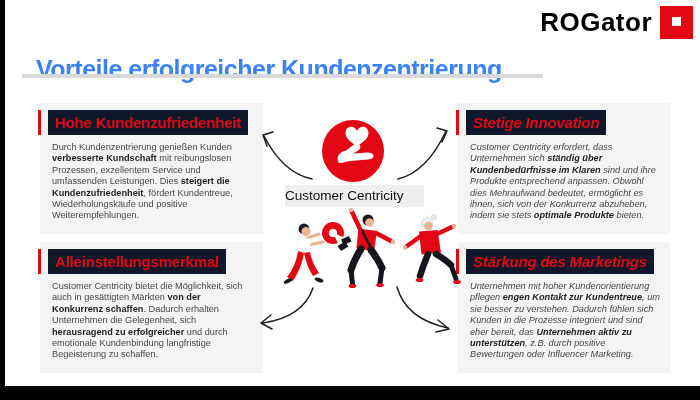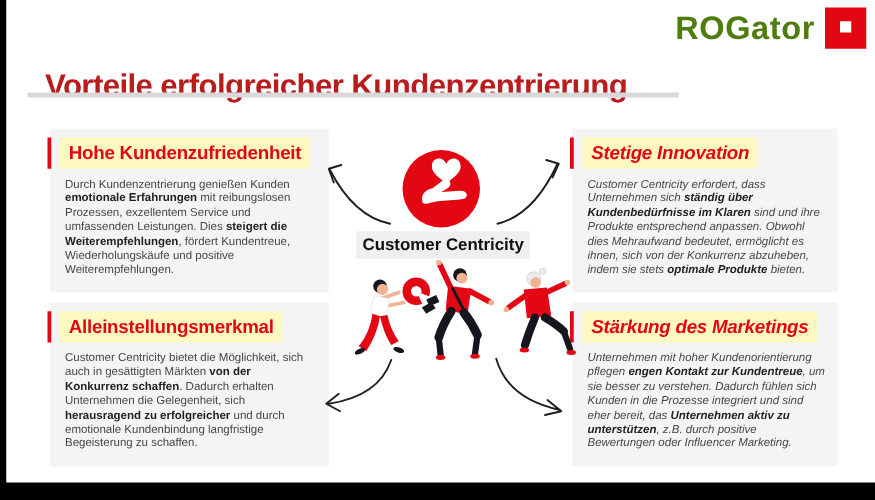--- a/index.html
+++ b/index.html
@@ -10,66 +10,66 @@
   }
   .slide{
     position:absolute;left:5px;top:0;width:695px;height:386px;
     background:#ffffff;
   }
   
   .logo{
     position:absolute;top:6px;right:7px;display:flex;align-items:center;gap:8px;
   }
   .logo-text{
-    font-size:26px;font-weight:bold;color:#4d7c0f;letter-spacing:.5px;
+    font-size:26px;font-weight:bold;color:#000000;letter-spacing:.5px;
   }
   .logo-mark{
     width:33px;height:33px;background:var(--brand-red);position:relative;
   }
   .logo-mark .dot{
     position:absolute;left:12px;top:11px;width:9px;height:9px;background:#fff;
   }
   .page-title{
     position:absolute;left:31px;top:38px;
-    font-size:25px;font-weight:bold;color:#b91c1c;letter-spacing:-.5px;white-space:nowrap;
+    font-size:25px;font-weight:bold;color:#3b82f6;letter-spacing:-.5px;white-space:nowrap;
   }
   .title-underline{
     position:absolute;left:17px;top:74px;width:521px;height:4px;
     background:var(--underline);
   }
   
   .card{
     position:absolute;background:var(--box-bg);padding-top:7px;
   }
   .card.tl{left:35px;top:103px;width:223px;}
   .card.tr{left:453px;top:103px;width:212px;font-style:italic;}
   .card.bl{left:35px;top:242px;width:223px;}
   .card.br{left:453px;top:242px;width:212px;font-style:italic;}
   .accent{
     position:absolute;left:-2px;top:7px;width:3px;height:25px;background:var(--brand-red);
   }
   .card h2{
-    margin:0 0 0 8px;display:inline-block;background:#fef9c3;
+    margin:0 0 0 8px;display:inline-block;background:#0f172a;
     color:var(--brand-red);font-size:15px;font-weight:bold;
     padding:4px 7px;letter-spacing:-.2px;white-space:nowrap;
   }
   .card p{
     margin:7px 10px 12px 12px;font-size:9.2px;line-height:1.24;
     color:var(--body-text);
   }
   .card p b{color:#1f1f1f;}
   
   .hub-icon{
     position:absolute;left:317px;top:120px;width:62px;height:62px;border-radius:50%;
     background:var(--brand-red);z-index:2;
   }
   .hub-label{
     position:absolute;left:280px;top:185px;width:139px;height:22px;
-    background:var(--label-bg);color:#111;font-size:13.5px;font-weight:bold;
-    text-align:center;line-height:22px;z-index:2;white-space:nowrap;
+    background:var(--label-bg);color:#111;font-size:13.5px;font-weight:normal;
+    text-align:left;line-height:22px;z-index:2;white-space:nowrap;
   }
   .overlay{
     position:absolute;left:240px;top:100px;z-index:1;pointer-events:none;
   }
   .arrow{stroke:#1f1f1f;stroke-width:1.5;fill:none;stroke-linecap:round;stroke-linejoin:round;}
   .red{fill:var(--brand-red);}
   .red-s{stroke:var(--brand-red);stroke-linecap:round;fill:none;}
   .skin{fill:var(--skin);}
   .skin-s{stroke:var(--skin);stroke-linecap:round;fill:none;}
   .dark{fill:#16161e;}
@@ -86,21 +86,21 @@
         <span class="dot"></span>
       </span>
   </div>
 
   <h1 class="page-title">Vorteile erfolgreicher Kundenzentrierung</h1>
   <div class="title-underline"></div>
 
   <section class="card tl">
     <span class="accent"></span>
     <h2>Hohe Kundenzufriedenheit</h2>
-    <p>Durch Kundenzentrierung genießen Kunden <b>emotionale Erfahrungen</b> mit reibungslosen Prozessen, exzellentem Service und umfassenden Leistungen. Dies <b>steigert die Weiterempfehlungen</b>, fördert Kundentreue, Wiederholungskäufe und positive Weiterempfehlungen.</p>
+    <p>Durch Kundenzentrierung genießen Kunden <b>verbesserte Kundschaft</b> mit reibungslosen Prozessen, exzellentem Service und umfassenden Leistungen. Dies <b>steigert die Kundenzufriedenheit</b>, fördert Kundentreue, Wiederholungskäufe und positive Weiterempfehlungen.</p>
   </section>
 
   <section class="card tr">
     <span class="accent"></span>
     <h2>Stetige Innovation</h2>
     <p>Customer Centricity erfordert, dass Unternehmen sich <b>ständig über Kundenbedürfnisse im Klaren</b> sind und ihre Produkte entsprechend anpassen. Obwohl dies Mehraufwand bedeutet, ermöglicht es ihnen, sich von der Konkurrenz abzuheben, indem sie stets <b>optimale Produkte</b> bieten.</p>
   </section>
 
   <section class="card bl">
     <span class="accent"></span>

